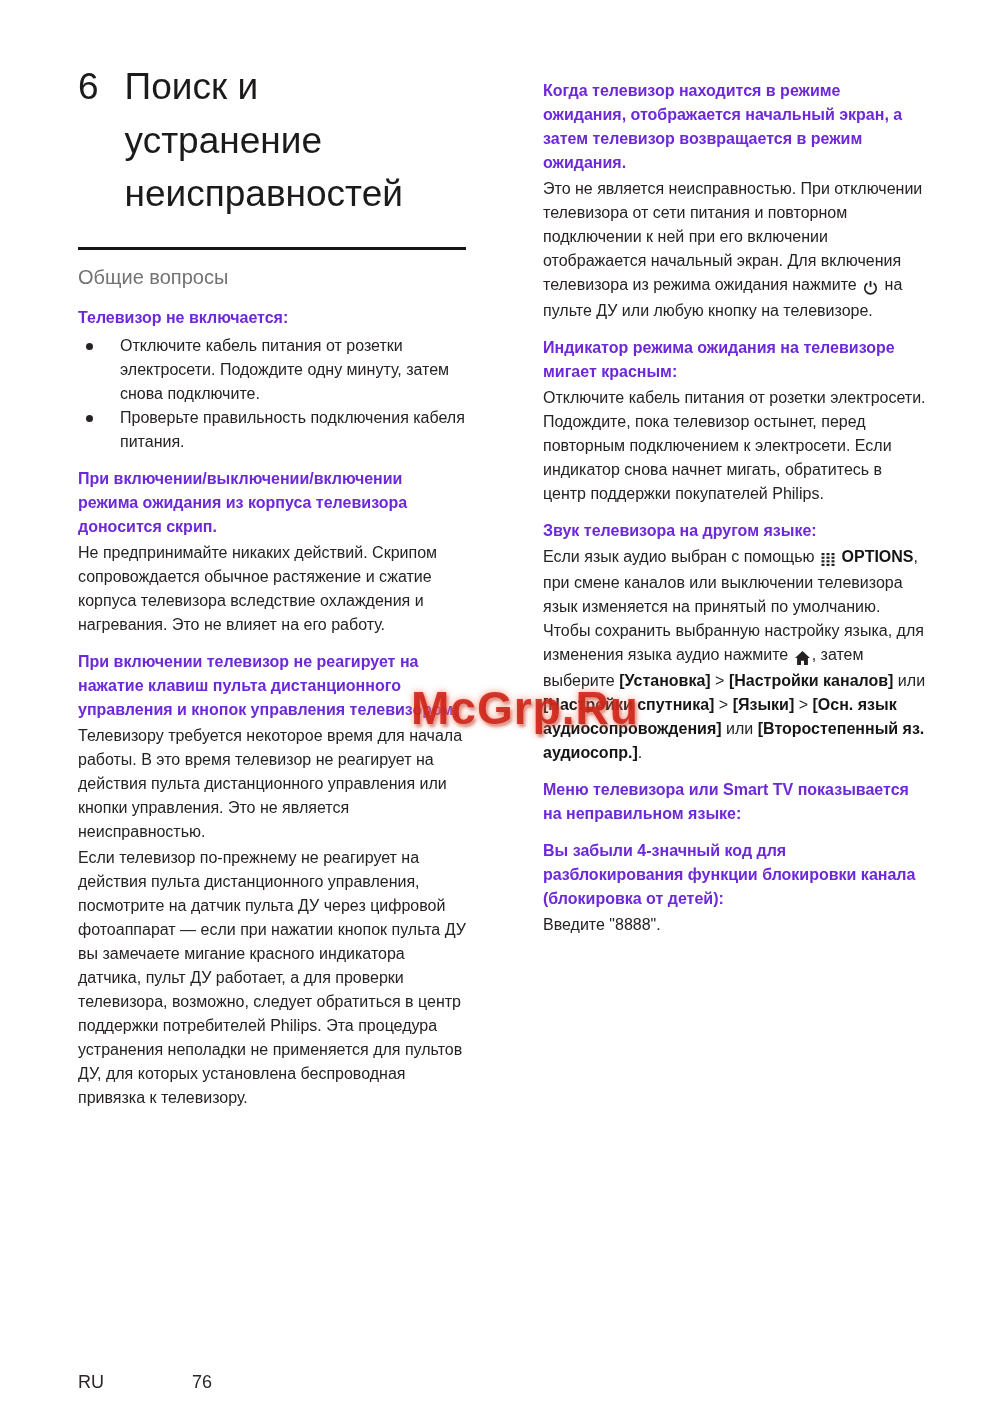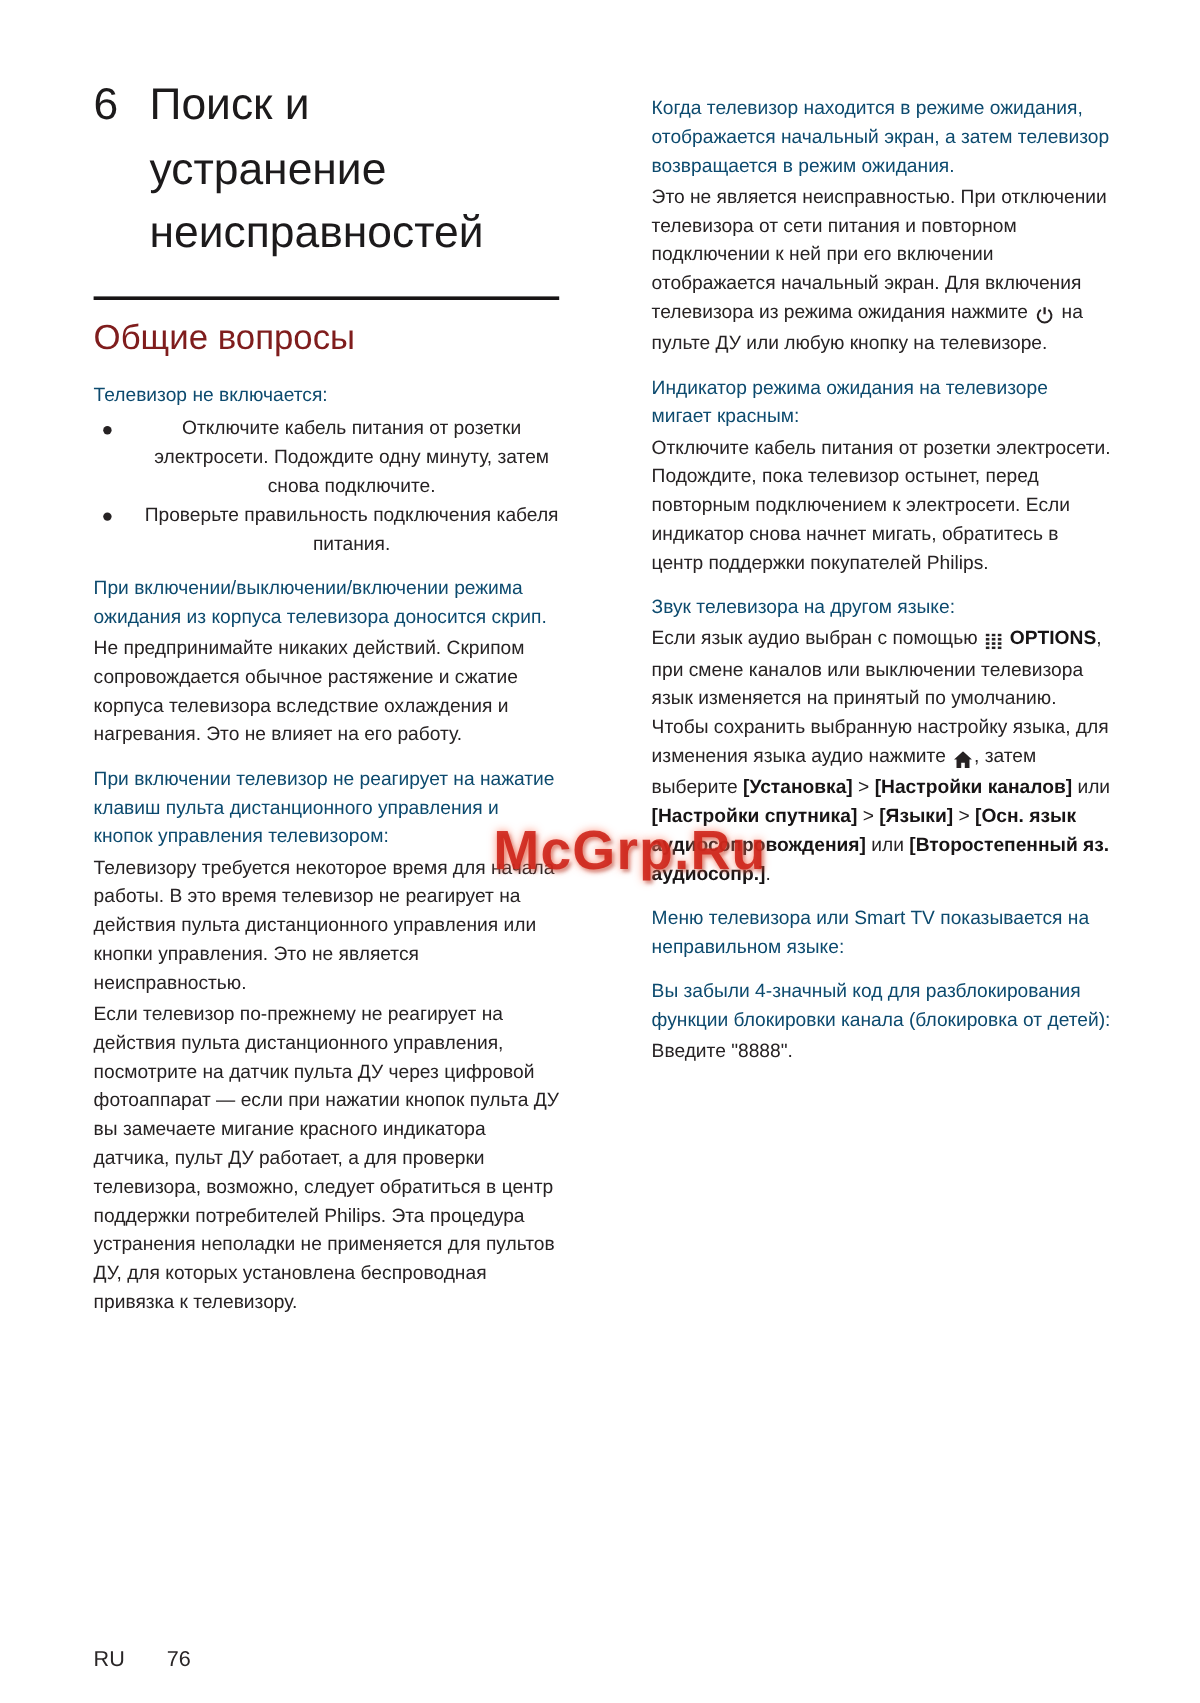--- a/index.html
+++ b/index.html
@@ -17,49 +17,49 @@
   .col { position:absolute; font-size:16px; line-height:1.5; }
   .left-col  { left:78px;  top:60px; width:388px; }
   .right-col { left:543px; top:66px; width:384px; }
 
   
   .chapter { display:flex; gap:26px; }
   .chapter-number { font-size:37px; line-height:1.45; color:#1c1a1b; }
   .chapter-title  { font-size:37px; line-height:1.45; color:#1c1a1b; }
 
   .divider { border:none; height:3px; background:#171415; margin-top:26px; }
-  .section-title { font-size:29px; font-weight:400; color:#7f1d1d; margin-top:14px; line-height:1.3; }
+  .section-title { font-size:20px; font-weight:400; color:#737373; margin-top:14px; line-height:1.3; }
 
   
-  .bold-head { font-weight:400; margin-top:13px; color:#0c4a6e; }
+  .bold-head { font-weight:700; margin-top:13px; color:#6d28d9; }
   .para { margin-top:2px; }
   .para + .para { }
   .b { font-weight:700; color:#171415; }
 
-  .bullets { list-style:none; margin:4px 0 2px 0;text-align:center; }
+  .bullets { list-style:none; margin:4px 0 2px 0; }
   .bullets li { position:relative; padding-left:42px; }
   .bullets li::before {
     content:""; position:absolute; left:8px; top:9px;
     width:7px; height:7px; border-radius:50%; background:#262223;
   }
   .left-col .bold-head:first-of-type { margin-top:16px; }
 
   .inline-icon { display:inline-block; vertical-align:-2px; margin:0 2px; }
   .inline-icon svg { display:inline-block; vertical-align:middle; }
 
   .watermark {
     position:absolute; left:400px; top:681px;
     font-size:46px; font-weight:700; letter-spacing:1px;
     color:rgba(205,32,22,0.87);
     text-shadow:0 0 7px rgba(255,130,105,0.85), 2px 3px 3px rgba(150,30,20,0.45);
     pointer-events:none; white-space:nowrap;padding-left:11px;
   }
 
   .footer { position:absolute; left:78px; top:1372px; font-size:18px; color:#2a2627; }
-  .footer .pgnum { margin-left:35px;text-align:center; }
+  .footer .pgnum { margin-left:88px;text-align:center; }
 </style>
 </head>
 <body>
 
 <div class="page">
 
   <div class="col left-col">
     <div class="chapter">
       <div class="chapter-number">6</div>
       <div class="chapter-title">

